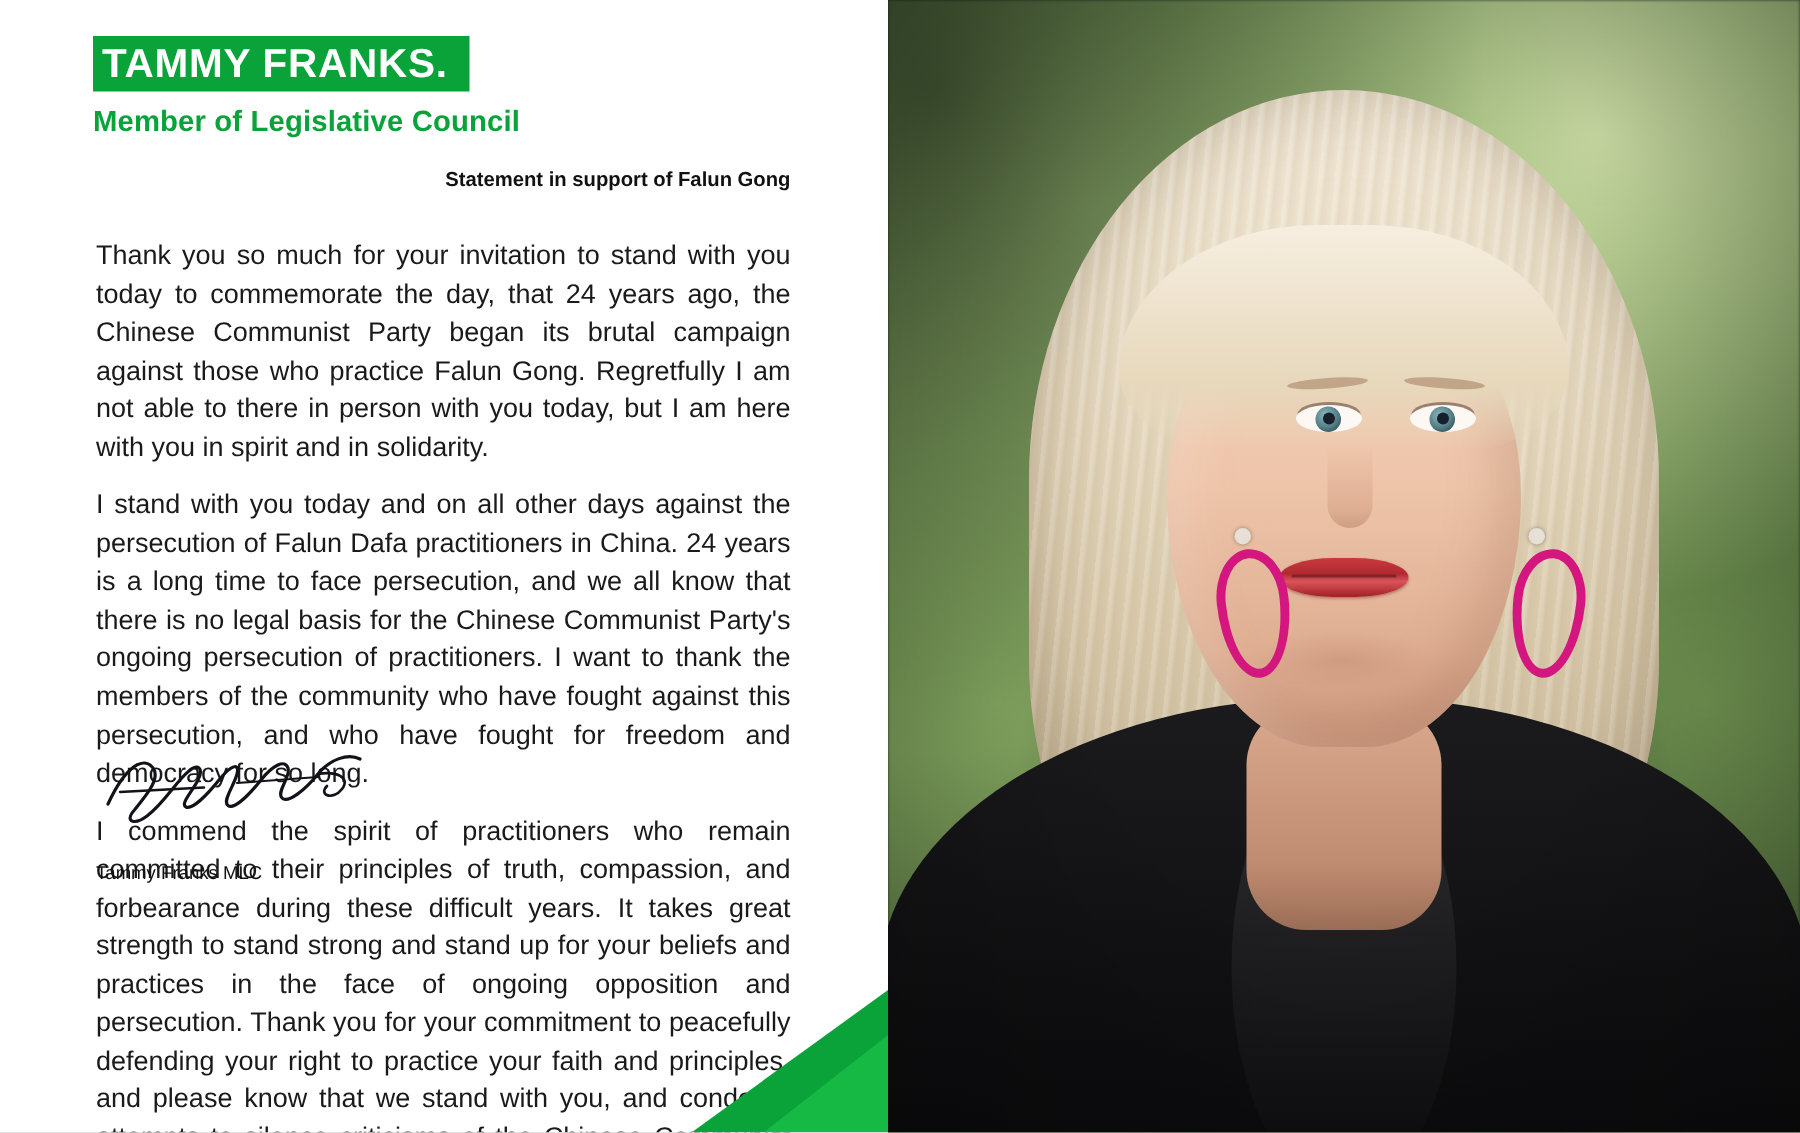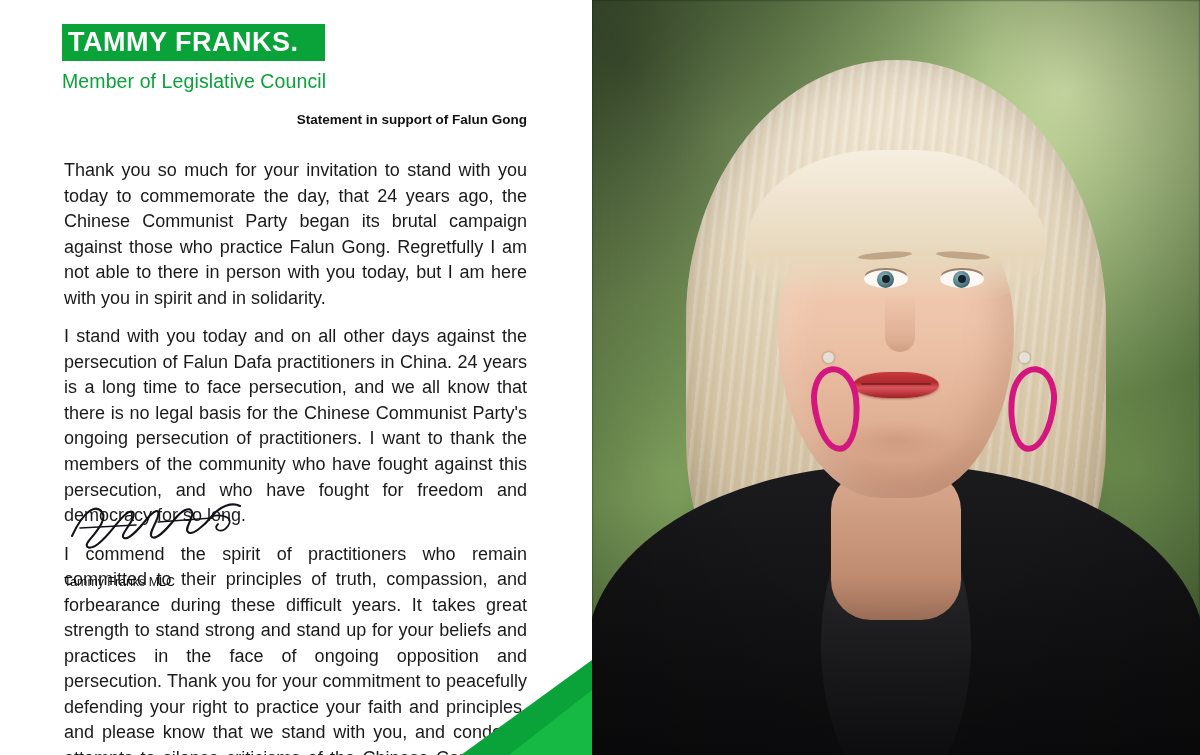--- a/index.html
+++ b/index.html
@@ -43,27 +43,27 @@
     width: 460px;
   }
   .logo-name {
     display: inline-block;
     background: #0aa33a;
     color: #ffffff;
     font-weight: bold;
     font-size: 27px;
     letter-spacing: 0.5px;
     line-height: 1.05;
-    padding: 4px 26px 5px 6px;
+    padding: 4px 14px 5px 6px;
     font-family: "Liberation Sans", sans-serif;
   }
   .logo-sub {
     margin-top: 9px;
     color: #0aa33a;
-    font-weight: normal;
+    font-weight: bold;
     font-size: 19.5px;
     letter-spacing: 0.1px;
     font-family: "Liberation Sans", sans-serif;
   }
 
   .doc-title {
     position: absolute;
     left: 62px;
     top: 112px;
     width: 465px;

